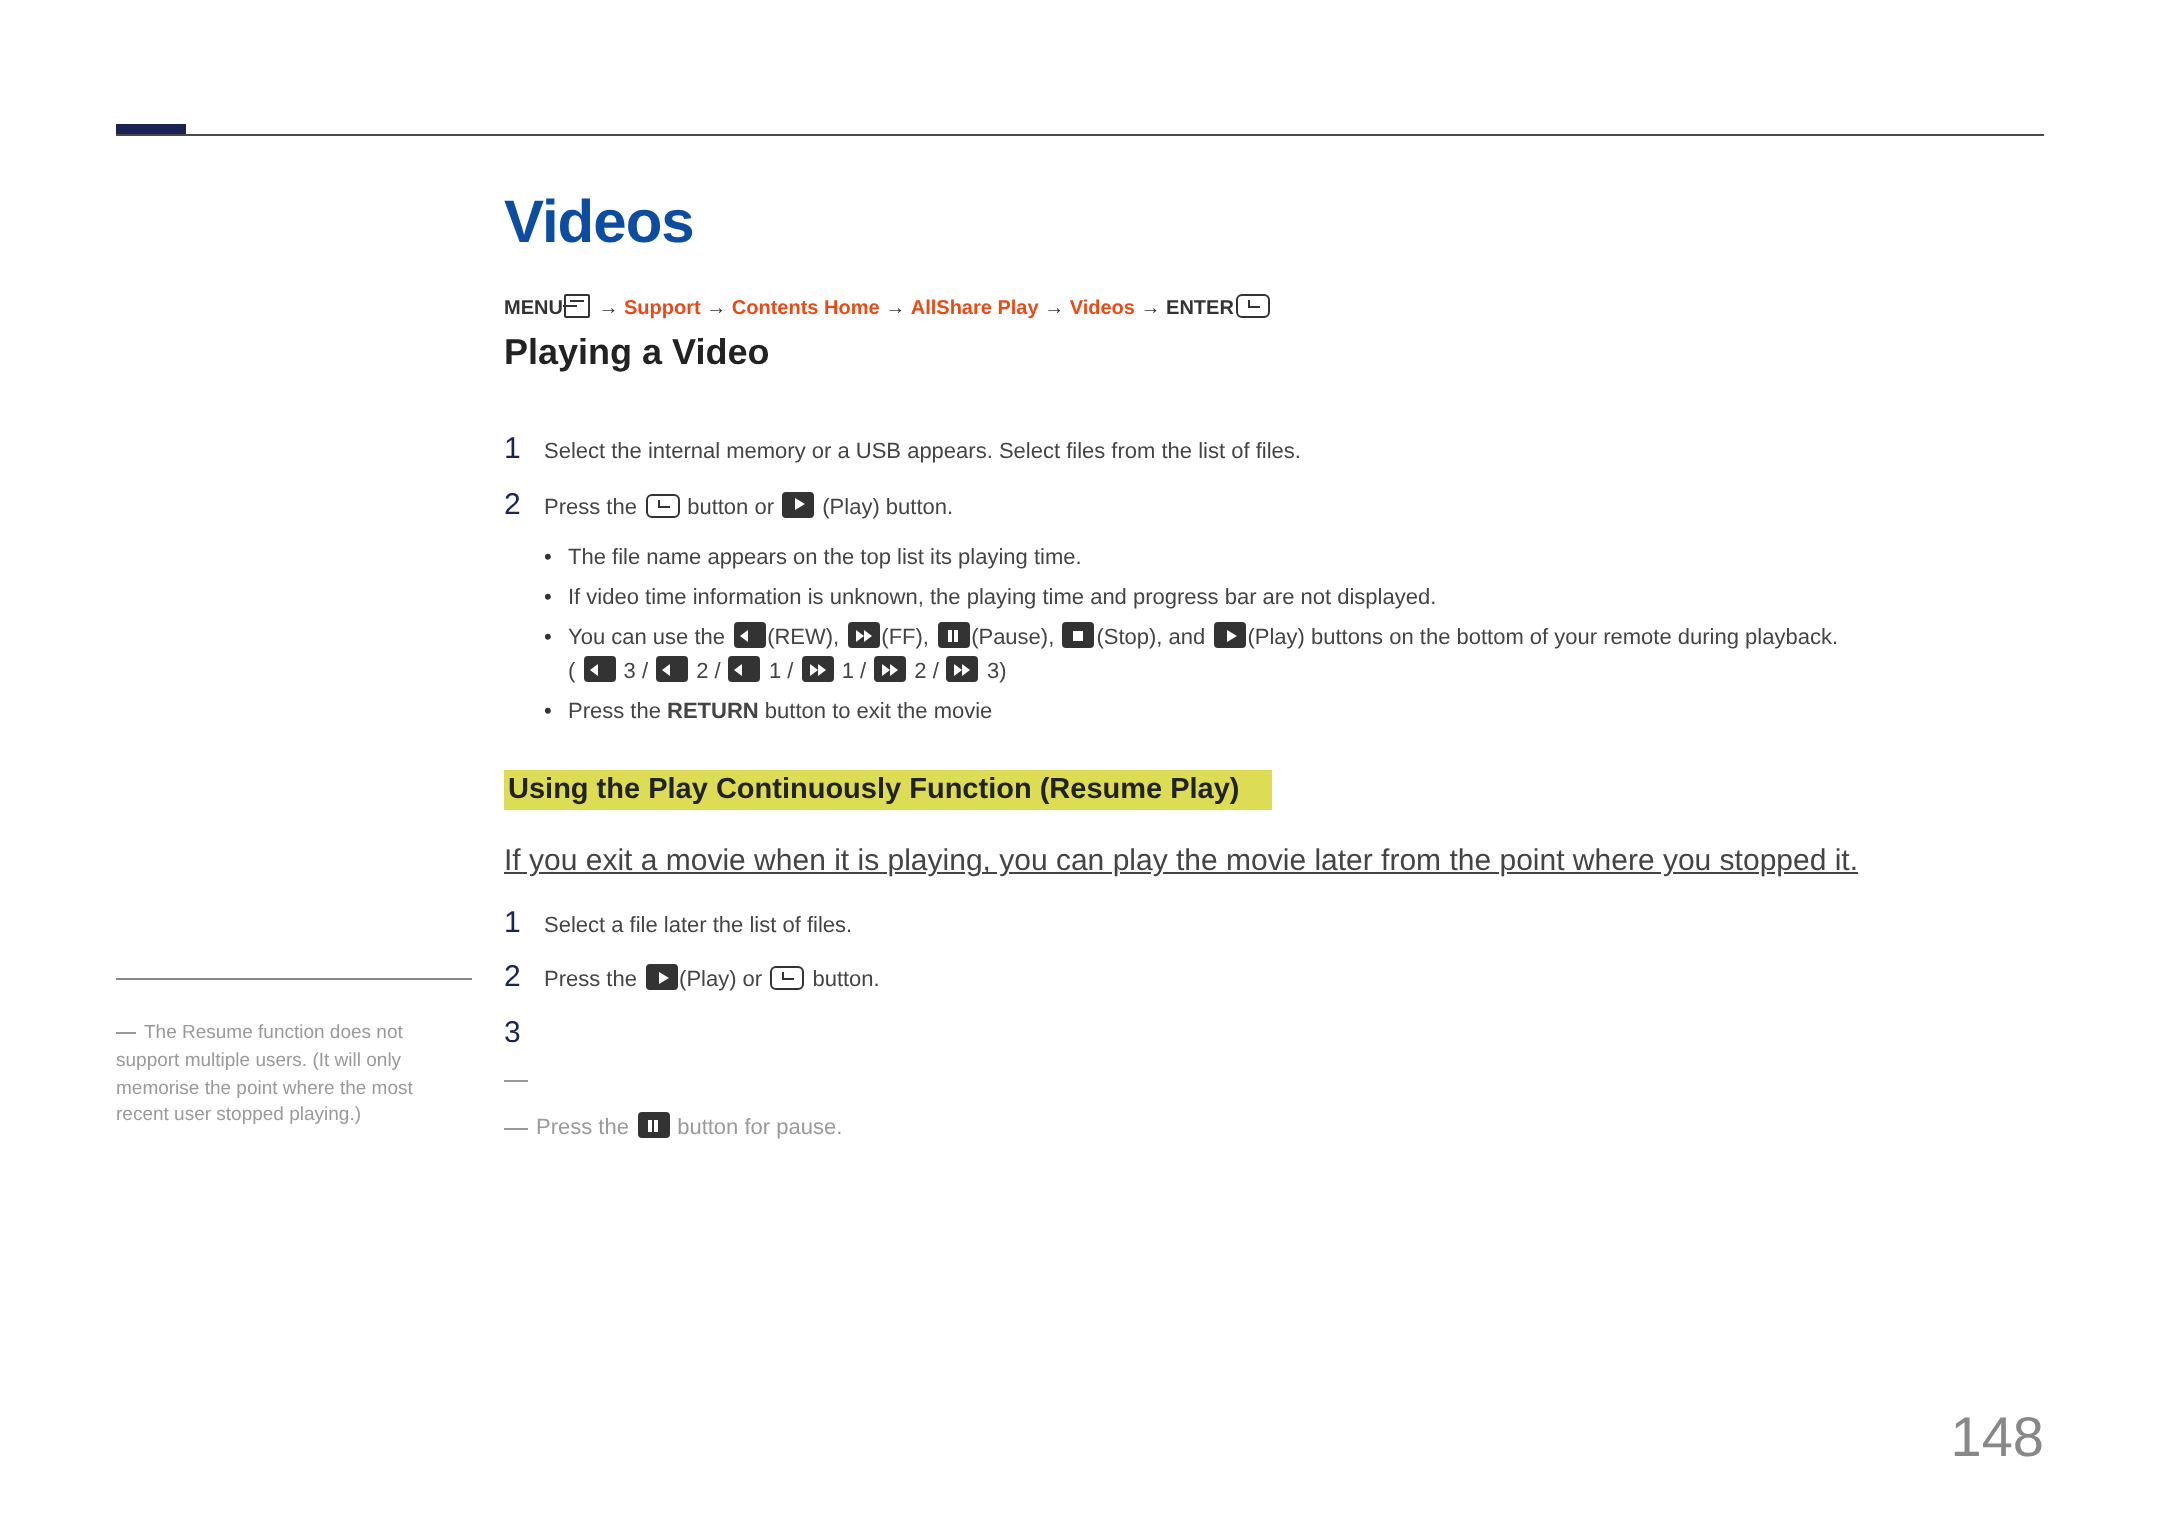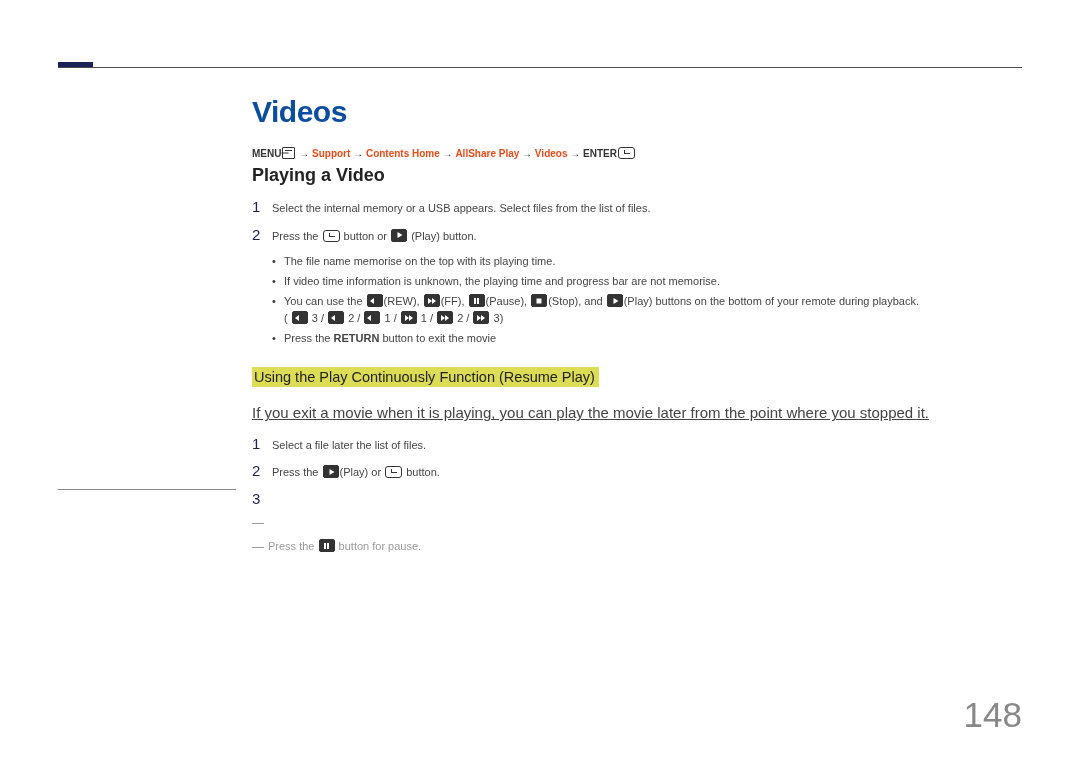--- a/index.html
+++ b/index.html
@@ -73,21 +73,21 @@
     font-size: 10px;
     margin-bottom: 3px;
     font-weight: 700;
     color: #333;
   }
   .breadcrumb .red { color: #e84b17; font-weight: 700; }
   .breadcrumb .arrow { color: #333; font-weight: 400; }
   h2.subtitle {
     font-size: 18px;
     font-weight: 700;
-    margin: 6px 0 12px 0;
+    margin: 6px 0 29px 0;
     color: #222;
   }
   .step {
     display: flex;
     align-items: baseline;
     margin: 4px 0 8px 0;
     font-size: 11px;
     color: #444;
   }
   .step .num {
@@ -114,23 +114,23 @@
   ul.bullets li::before {
     content: "•";
     position: absolute;
     left: 0;
     color: #333;
   }
   .hl-heading {
     display: inline-block;
     background: #dcdc55;
     font-size: 14.5px;
-    font-weight: 400;
+    font-weight: 700;
     color: #222;
-    padding: 2px 4px 2px 2px;
+    padding: 2px 16px 2px 2px;
     margin: 14px 0 10px 0;
   }
   .paragraph {
     font-size: 15px;
     color: #444;
     line-height: 1.55;
     margin: 4px 0 10px 0;
     text-decoration: underline;
   }
   .dash-note {
@@ -144,21 +144,21 @@
     width: 12px;
     height: 1px;
     background: #9a9a9a;
     vertical-align: middle;
     margin-right: 4px;
   }
   .page-number {
     position: absolute;
     right: 58px;
     bottom: 28px;
-    font-size: 35px;
+    font-size: 28px;
     color: #888;
     font-weight: 300;
   }
   .icon {
     display: inline-block;
     vertical-align: -2px;
     width: 14px;
     height: 11px;
     border: 1px solid #333;
     border-radius: 2px;
@@ -259,20 +259,23 @@
   b { font-weight: 700; }
 </style>
 </head>
 <body>
 
 <div class="page">
   <div class="side-bar-accent"></div>
   <div class="top-rule"></div>
 
   <div class="sidebar-note-rule"></div>
+  <div class="sidebar-note">
+    <span class="dash"></span><span>The Resume function does not support multiple users. (It will only memorise the point where the most recent user stopped playing.)</span>
+  </div>
 
   <div class="content">
     <h1 class="title">Videos</h1>
 
     <div class="breadcrumb">
       <span>MENU</span><span class="icon menu"></span>
       <span class="arrow"> → </span>
       <span class="red">Support</span>
       <span class="arrow"> → </span>
       <span class="red">Contents Home</span>
@@ -292,22 +295,22 @@
     </div>
 
     <div class="step">
       <div class="num">2</div>
       <div class="txt">
         Press the <span class="icon enter"></span> button or <span class="icon play"></span> (Play) button.
       </div>
     </div>
 
     <ul class="bullets">
-      <li>The file name memorise on the top with its playing time.</li>
-      <li>If video time information is unknown, the playing time and progress bar are not memorise.</li>
+      <li>The file name appears on the top list its playing time.</li>
+      <li>If video time information is unknown, the playing time and progress bar are not displayed.</li>
       <li>
         You can use the <span class="icon rew"></span>(REW), <span class="icon ff"></span>(FF), <span class="icon pause"></span>(Pause), <span class="icon stop"></span>(Stop), and <span class="icon play"></span>(Play) buttons on the bottom of your remote during playback.<br>
         ( <span class="icon rew"></span> 3 / <span class="icon rew"></span> 2 / <span class="icon rew"></span> 1 / <span class="icon ff"></span> 1 / <span class="icon ff"></span> 2 / <span class="icon ff"></span> 3)
       </li>
       <li>
         Press the <b>RETURN</b> button to exit the movie
       </li>
     </ul>
 
     <div class="hl-heading">Using the Play Continuously Function (Resume Play)</div>

